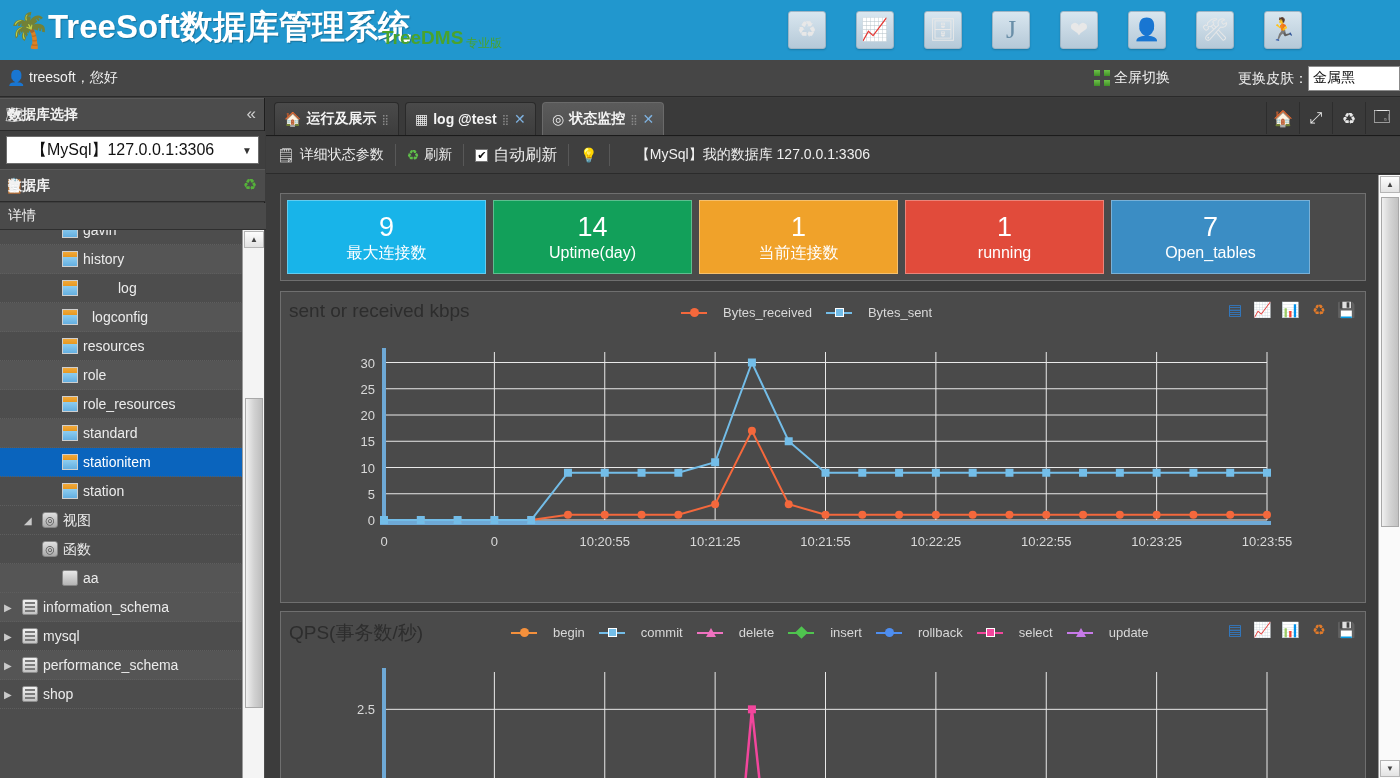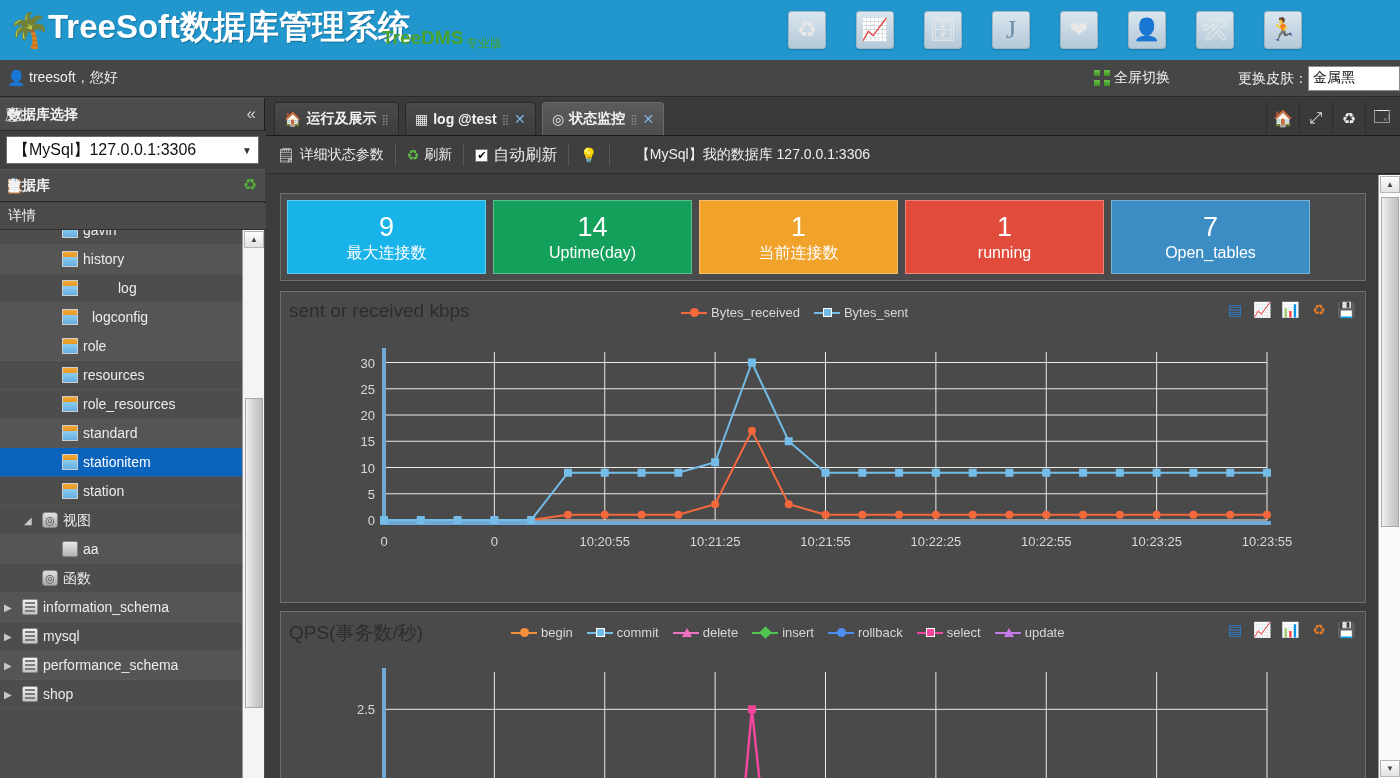--- a/index.html
+++ b/index.html
@@ -137,21 +137,21 @@
     position: absolute; left: 0; top: 33px;
     width: 265px; height: 38px;
     background: #3f3f3f;
     padding: 5px 6px;
   }
   #db-select {
     width: 253px; height: 28px;
     background: #fff; color: #111;
     border: 1px solid #6d6d6d;
     font-size: 16px;
-    padding: 1px 6px;
+    padding: 1px 24px;
     position: relative;
     display: flex; align-items: center;
     font-family: "Liberation Sans", sans-serif;
   }
   #db-select-caret {
     position: absolute; right: 6px; top: 50%; transform: translateY(-50%);
     font-size: 10px; color: #333;
   }
   #db-head { position: absolute; left: 0; top: 71px; width: 265px; }
   #db-head .ph-right { color: #55b03a; font-size: 16px; }
@@ -384,21 +384,21 @@
   .ptitle {
     position: absolute; left: 8px; top: 8px;
     font-size: 19px; color: #2d2d2d; font-weight: normal;
     white-space: nowrap;
   }
   .plegend {
     position: absolute; top: 13px;
     display: flex; align-items: center; gap: 14px;
     white-space: nowrap;
   }
-  .lg { display: flex; align-items: center; gap: 4px; }
+  .lg { display: flex; align-items: center; gap: 16px; }
   .lg .lgline { width: 26px; height: 2px; position: relative; }
   .lg .lgmark {
     position: absolute; left: 9px; top: -4px;
     width: 9px; height: 9px;
   }
   .lg .lgtxt { font-size: 13px; color: #d8d8d8; }
   .pbtns {
     position: absolute; right: 8px; top: 8px;
     display: flex; gap: 8px;
   }
@@ -490,27 +490,27 @@
           <span class="tlabel" style="left: 83px;">history</span>
         </div>
         <div class="tnode">
           <span class="tico ico-table" style="left: 62px;"></span>
           <span class="tlabel" style="left: 83px; margin-left: 35px;">log</span>
         </div>
         <div class="tnode alt">
           <span class="tico ico-table" style="left: 62px;"></span>
           <span class="tlabel" style="left: 83px; margin-left: 9px;">logconfig</span>
         </div>
+        <div class="tnode">
+          <span class="tico ico-table" style="left: 62px;"></span>
+          <span class="tlabel" style="left: 83px;">resources</span>
+        </div>
         <div class="tnode alt">
           <span class="tico ico-table" style="left: 62px;"></span>
           <span class="tlabel" style="left: 83px;">role</span>
-        </div>
-        <div class="tnode">
-          <span class="tico ico-table" style="left: 62px;"></span>
-          <span class="tlabel" style="left: 83px;">resources</span>
         </div>
         <div class="tnode">
           <span class="tico ico-table" style="left: 62px;"></span>
           <span class="tlabel" style="left: 83px;">role_resources</span>
         </div>
         <div class="tnode alt">
           <span class="tico ico-table" style="left: 62px;"></span>
           <span class="tlabel" style="left: 83px;">standard</span>
         </div>
         <div class="tnode sel">
@@ -519,27 +519,27 @@
         </div>
         <div class="tnode">
           <span class="tico ico-table" style="left: 62px;"></span>
           <span class="tlabel" style="left: 83px;">station</span>
         </div>
         <div class="tnode">
           <span class="arrow" style="left: 24px;">◢</span>
           <span class="tico ico-view" style="left: 42px;"></span>
           <span class="tlabel" style="left: 63px;">视图</span>
         </div>
+        <div class="tnode">
+          <span class="tico ico-view" style="left: 42px;"></span>
+          <span class="tlabel" style="left: 63px;">函数</span>
+        </div>
         <div class="tnode alt">
           <span class="tico ico-func" style="left: 62px;"></span>
           <span class="tlabel" style="left: 83px;">aa</span>
-        </div>
-        <div class="tnode">
-          <span class="tico ico-view" style="left: 42px;"></span>
-          <span class="tlabel" style="left: 63px;">函数</span>
         </div>
         <div class="tnode alt">
           <span class="arrow" style="left: 4px;">▶</span>
           <span class="tico ico-db" style="left: 22px;"></span>
           <span class="tlabel" style="left: 43px;">information_schema</span>
         </div>
         <div class="tnode">
           <span class="arrow" style="left: 4px;">▶</span>
           <span class="tico ico-db" style="left: 22px;"></span>
           <span class="tlabel" style="left: 43px;">mysql</span>

